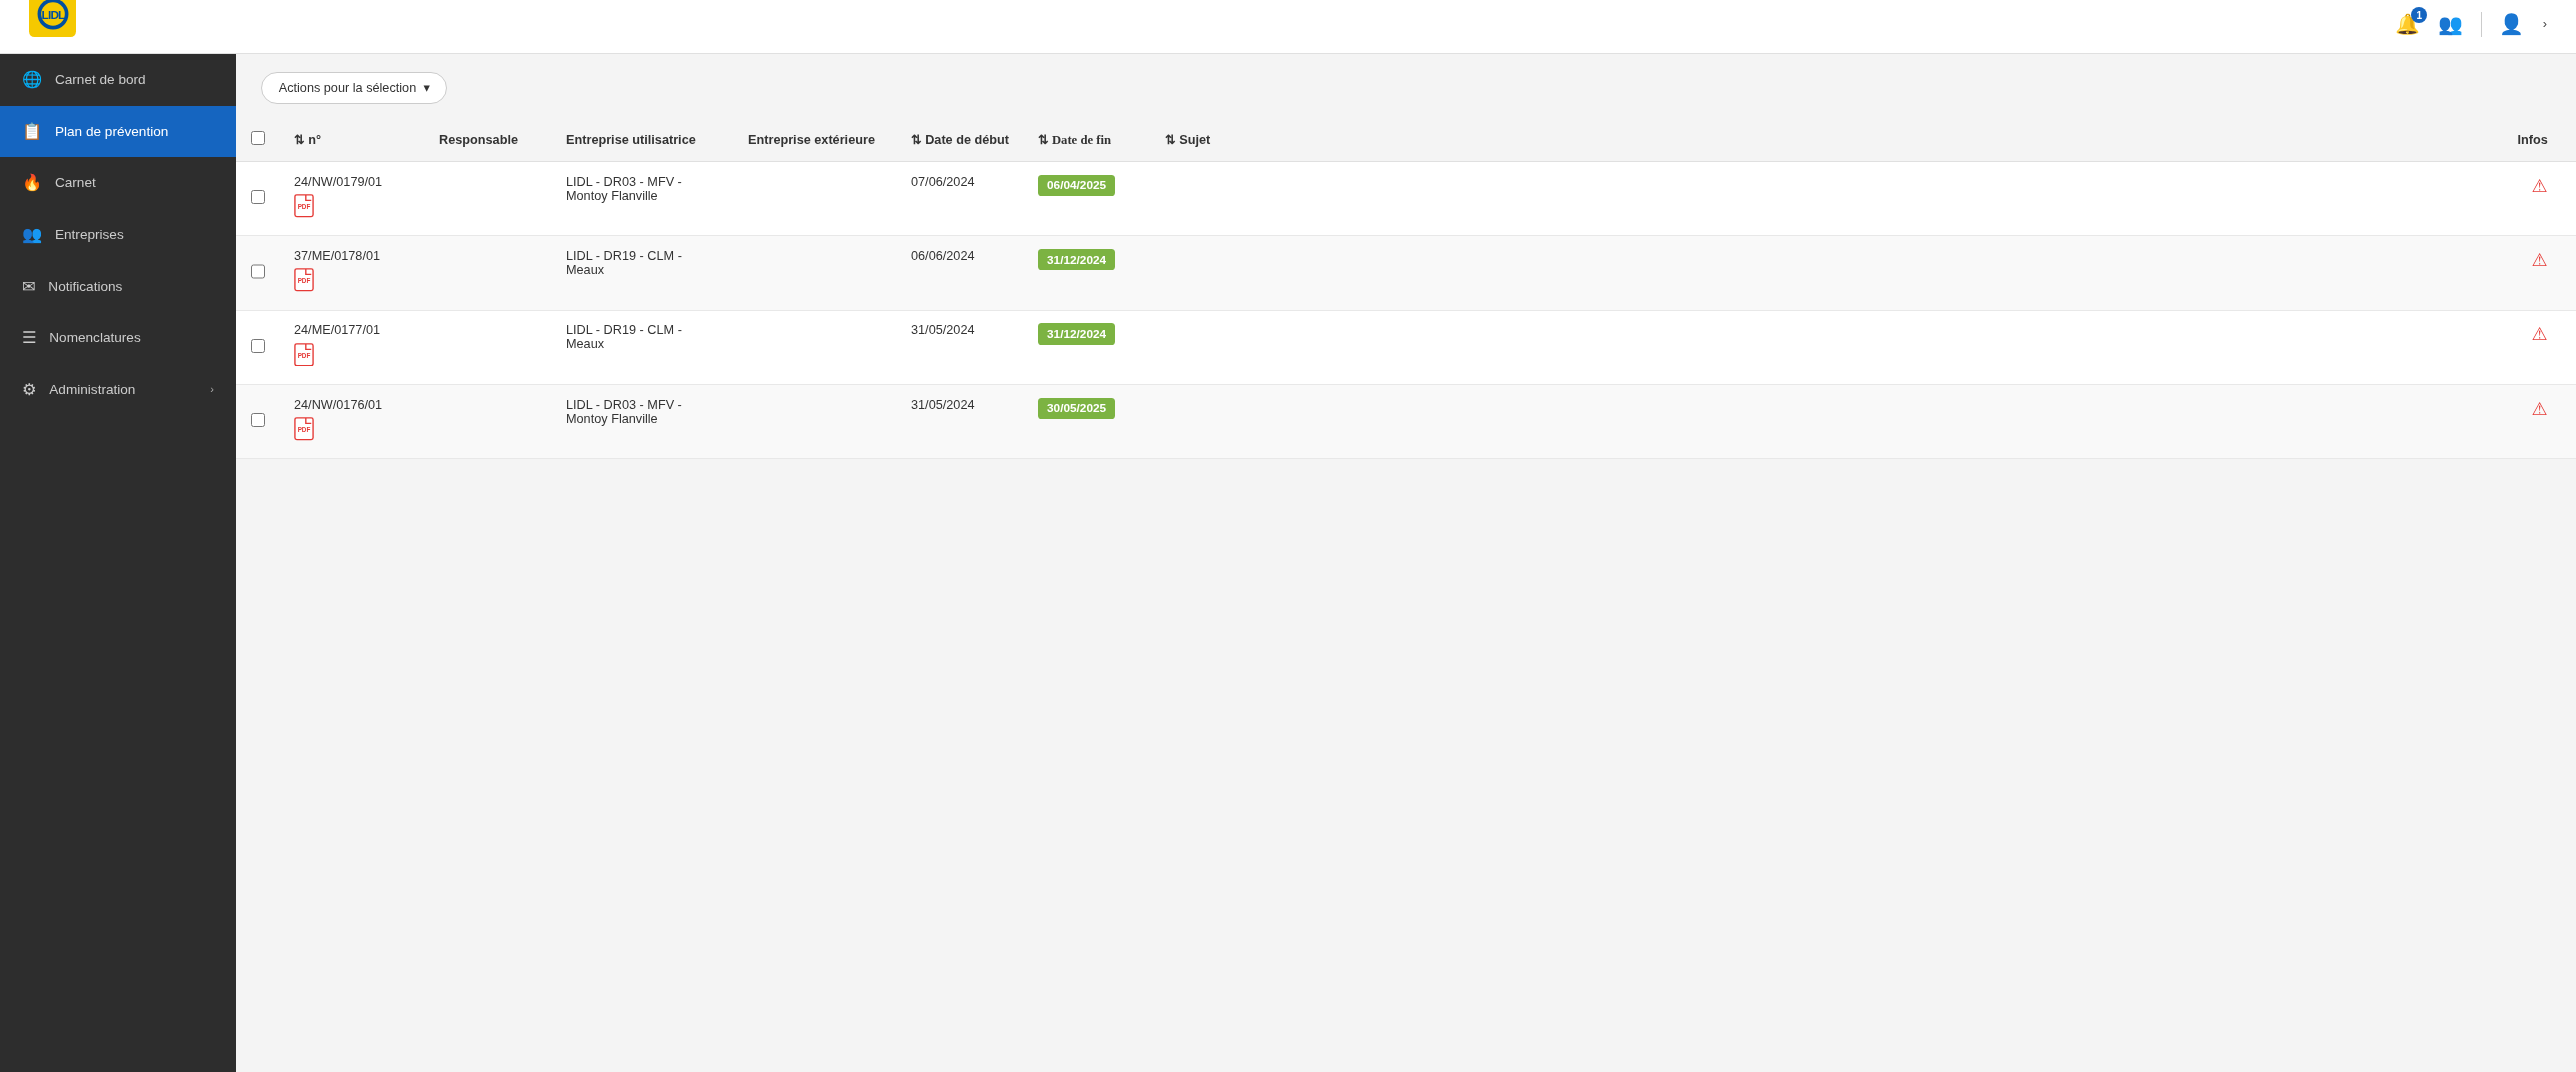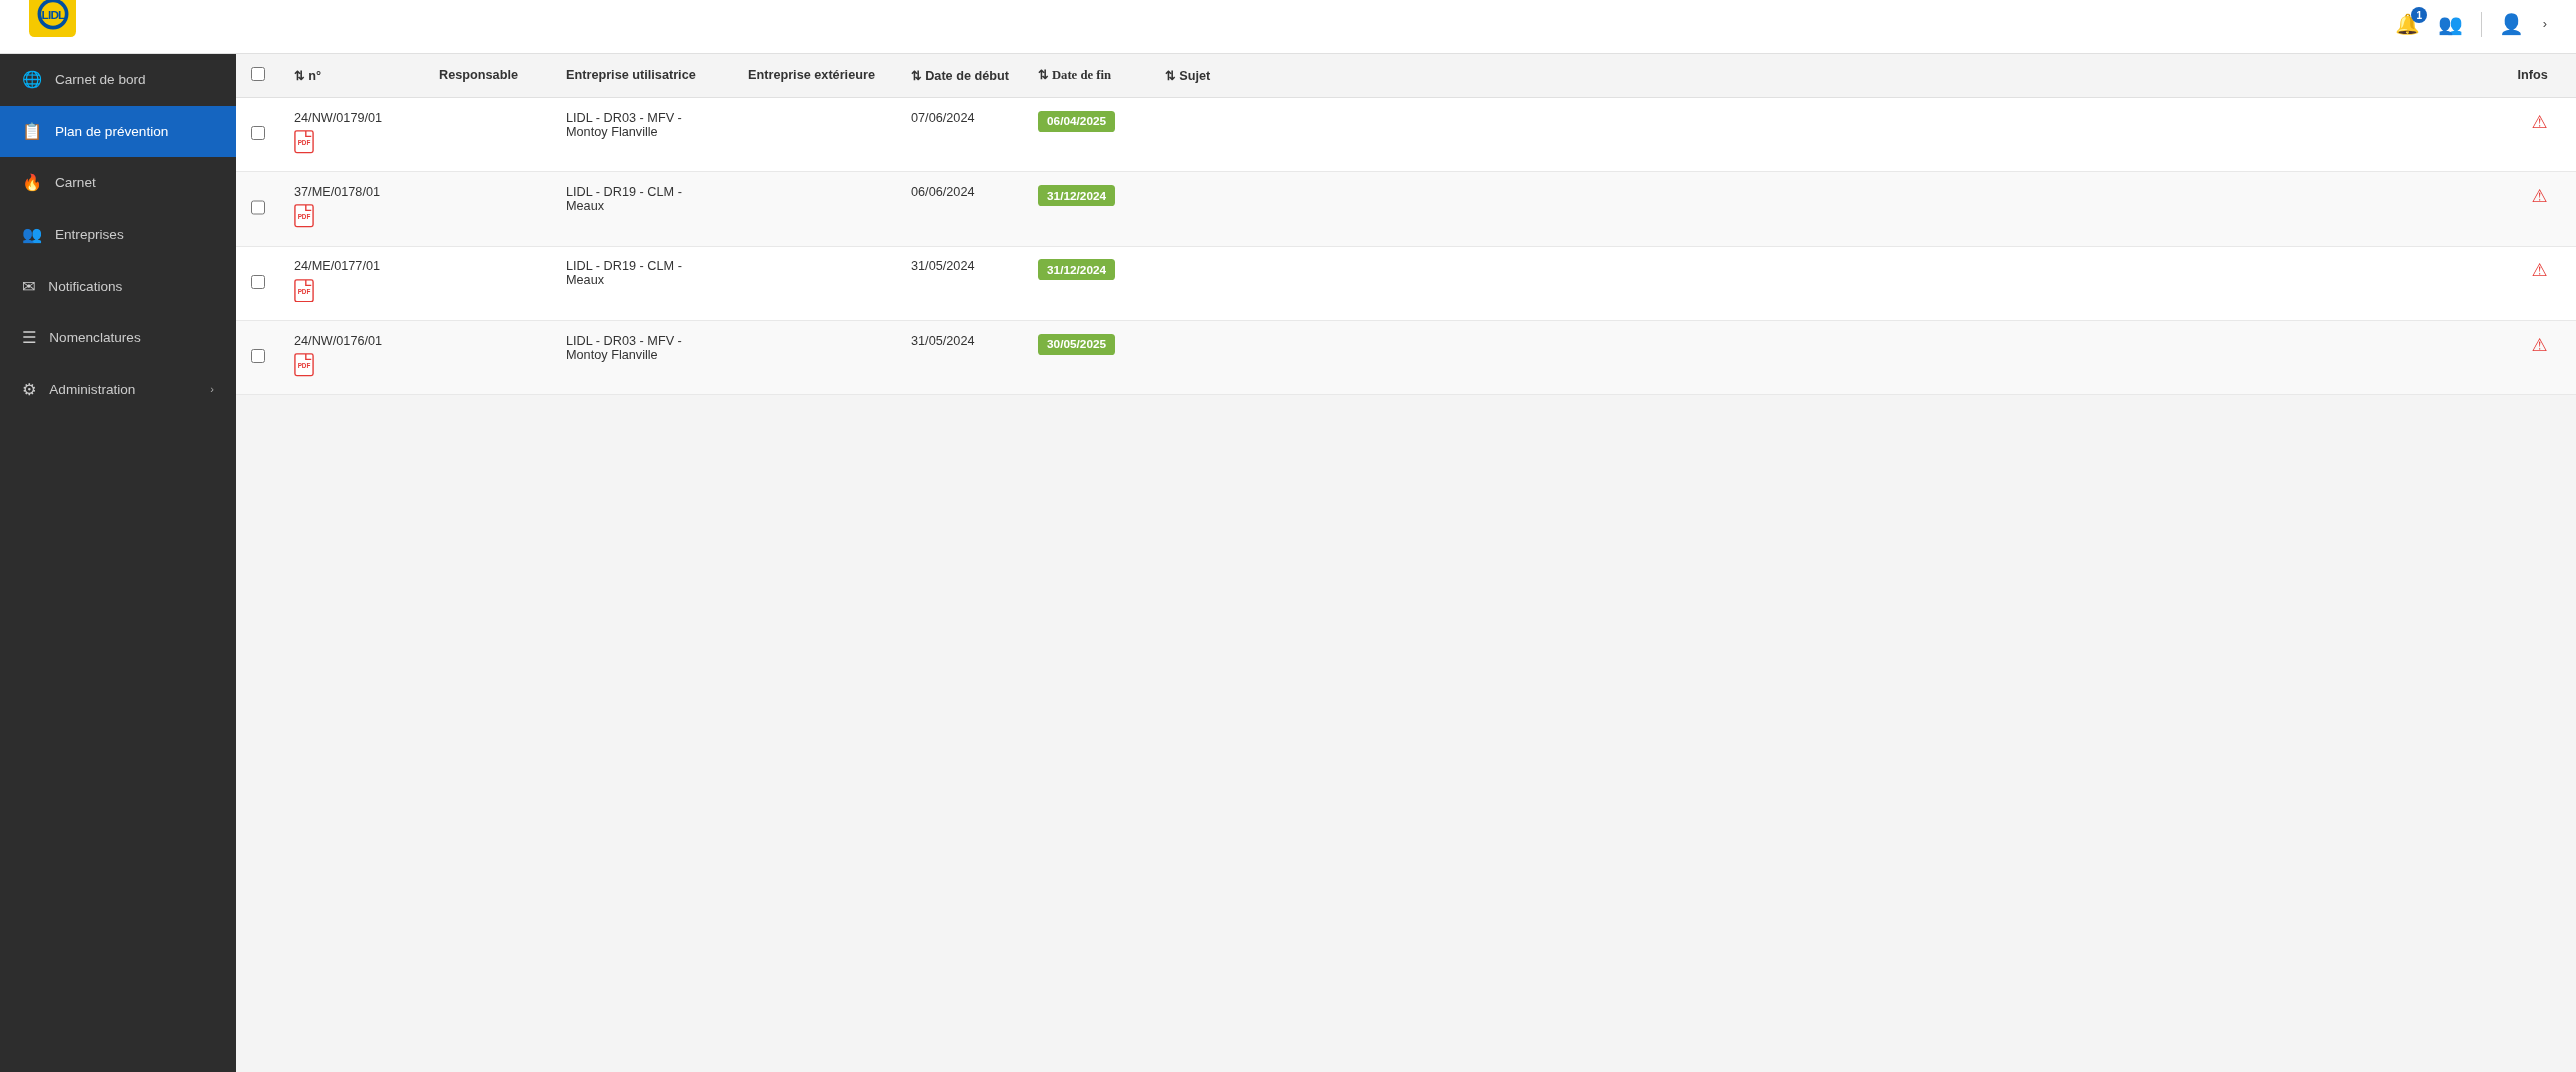--- a/index.html
+++ b/index.html
@@ -268,20 +268,26 @@
     </div>
     <div class="sidebar-item">
       <span class="sidebar-item-icon">⚙</span>
       <span class="sidebar-item-label">Administration</span>
       <span class="sidebar-item-chevron">›</span>
     </div>
   </nav>
 
   <main class="main">
 
+    <div class="toolbar">
+      <button class="btn-actions">
+        <span>Actions pour la sélection</span>
+        <span>▾</span>
+      </button>
+    </div>
 
     <div class="table-container">
       <table>
         <thead>
           <tr>
             <th class="th-checkbox checkbox-cell">
               <input type="checkbox" style="">
             </th>
             <th class="th-num">
               <span>⇅</span>

